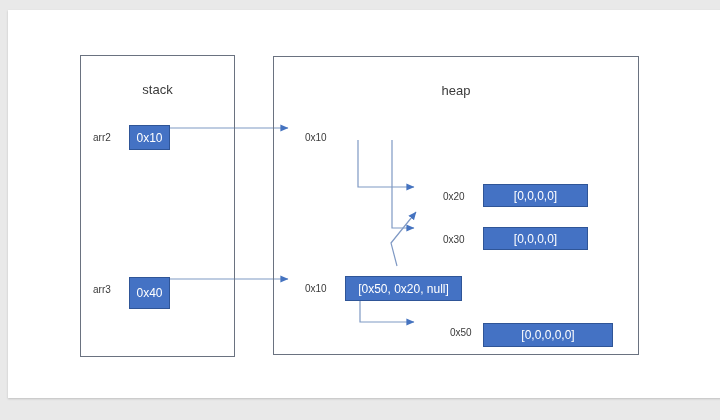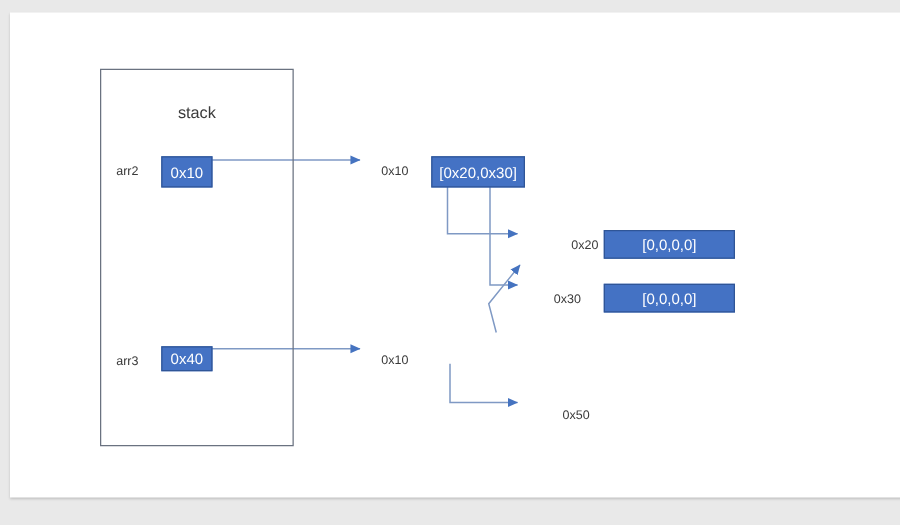--- a/index.html
+++ b/index.html
@@ -93,35 +93,39 @@
         <polyline points="400,150 400,238 422,238" marker-end="url(#arrow)"></polyline>
         <polyline points="405,276 399,253 424,222" marker-end="url(#arrow)"></polyline>
         <polyline points="368,301 368,332 422,332" marker-end="url(#arrow)"></polyline>
       </g>
     </svg>
 
     <div id="stack-box" class="region-box" style="left:72px; top:45px;">
       <div class="region-title">stack</div>
     </div>
 
+    <div id="heap-box" class="region-box" style="left:265px; top:46px;">
+      <div class="region-title">heap</div>
+    </div>
 
     <div class="label" style="left:85px; top:120px;">arr2</div>
     <div class="cell" style="left:121px; top:115px; width:41px; height:25px;">0x10</div>
 
     <div class="label" style="left:85px; top:272px;">arr3</div>
-    <div class="cell" style="left:121px; top:267px; width:41px; height:20px;">0x40</div>
+    <div class="cell" style="left:121px; top:267px; width:41px; height:32px;">0x40</div>
 
     <div class="label" style="left:297px; top:120px;">0x10</div>
-    <div class="cell" style="left:337px; top:115px; width:75px; height:25px;">[0x20,0x30]</div>
 
-    <div class="label" style="left:449px; top:179px;text-align:right;">0x20</div>
+    <div class="label" style="left:435px; top:179px;text-align:right;">0x20</div>
     <div class="cell" style="left:475px; top:174px; width:105px; height:23px;">[0,0,0,0]</div>
 
     <div class="label" style="left:435px; top:222px;text-align:center;">0x30</div>
     <div class="cell" style="left:475px; top:217px; width:105px; height:23px;">[0,0,0,0]</div>
 
     <div class="label" style="left:297px; top:271px;">0x10</div>
+    <div class="cell" style="left:337px; top:266px; width:117px; height:25px;">[0x50, 0x20, null]</div>
 
     <div class="label" style="left:442px; top:315px;">0x50</div>
+    <div class="cell" style="left:475px; top:313px; width:130px; height:24px;">[0,0,0,0,0]</div>
 
   </div>
 
 </div>
 
 </body></html>

